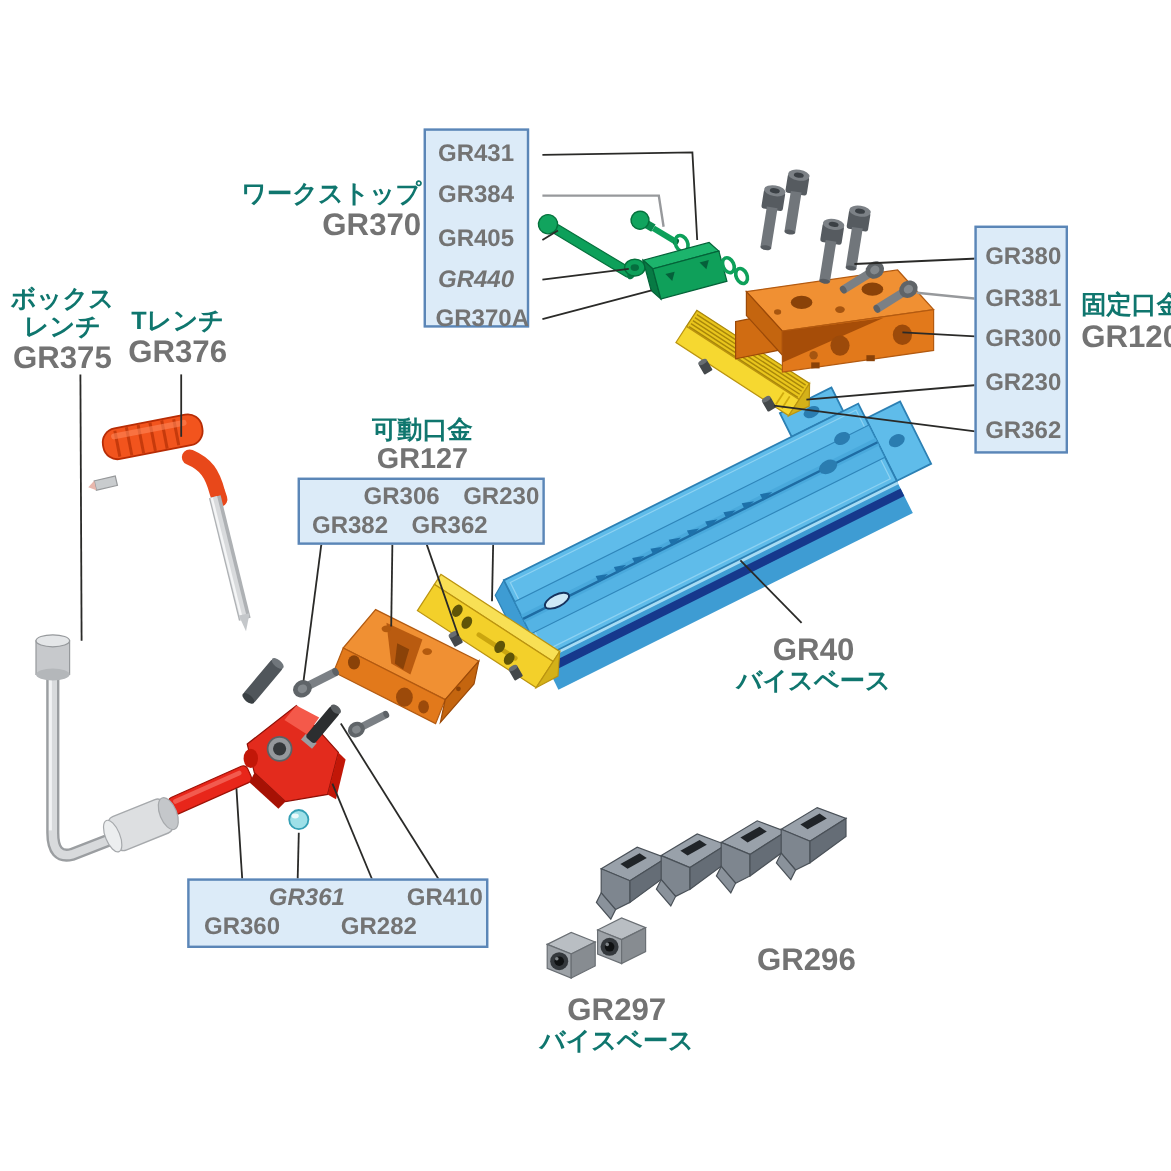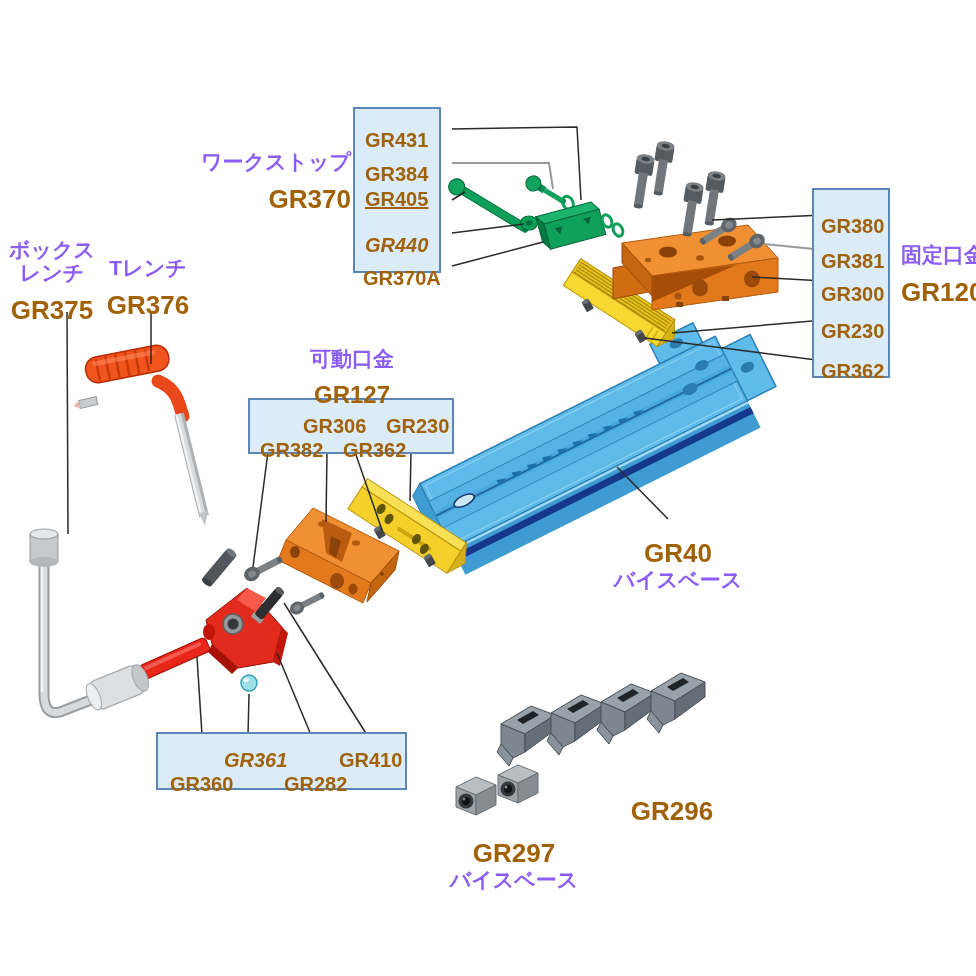--- a/index.html
+++ b/index.html
@@ -1,21 +1,21 @@
 <!DOCTYPE html>
 <html><head>
 <meta charset="utf-8">
 <style>
   html,body{margin:0;padding:0;}
   #stage{position:relative;width:976px;height:976px;background:#ffffff;overflow:hidden;
          font-family:"Liberation Sans","DejaVu Sans",sans-serif;}
   svg{position:absolute;left:0;top:0;}
   .lbl{position:absolute;font-weight:bold;white-space:nowrap;line-height:1.1;}
-  .num{color:#a16207;margin-top:12px;}
-  .jp{color:#8b5cf6;}
+  .num{color:#737373;}
+  .jp{color:#0f766e;}
   .s19{font-size:19px;} .s20{font-size:20px;} .s21{font-size:21px;}
   .s24{font-size:24px;} .s26{font-size:26px;}
   .ctr{text-align:center;}
   .rgt{text-align:right;}
   .bluebox{position:absolute;background:#dcebf8;border:2.5px solid #5b86b7;box-sizing:border-box;}
 </style>
 </head>
 <body>
 
 <div id="stage">
@@ -281,21 +281,21 @@
 <div class="bluebox" style="left:812px;top:188px;width:78px;height:190px;"></div>
 <div class="bluebox" style="left:248px;top:398px;width:206px;height:56px;"></div>
 <div class="bluebox" style="left:156px;top:732px;width:251px;height:58px;"></div>
 
 <div class="lbl rgt" style="left:183px;top:150px;width:168px;">
   <div class="jp s21">ワークストップ</div>
   <div class="num s26">GR370</div>
 </div>
 <span class="lbl num s20" style="left:365px;top:117px;">GR431</span>
 <span class="lbl num s20" style="left:365px;top:151px;">GR384</span>
-<span class="lbl num s20" style="left:365px;top:176px;text-decoration:underline;">GR405</span>
+<span class="lbl num s20" style="left:365px;top:188px;">GR405</span>
 <span class="lbl num s20" style="left:365px;top:222px;font-style:italic;">GR440</span>
 <span class="lbl num s20" style="left:363px;top:255px;">GR370A</span>
 
 <span class="lbl num s20" style="left:821px;top:203px;">GR380</span>
 <span class="lbl num s20" style="left:821px;top:238px;">GR381</span>
 <span class="lbl num s20" style="left:821px;top:271px;text-align:center;">GR300</span>
 <span class="lbl num s20" style="left:821px;top:308px;">GR230</span>
 <span class="lbl num s20" style="left:821px;top:348px;">GR362</span>
 <div class="lbl" style="left:901px;top:243px;width:75px;">
   <div class="jp s21">固定口金</div>

